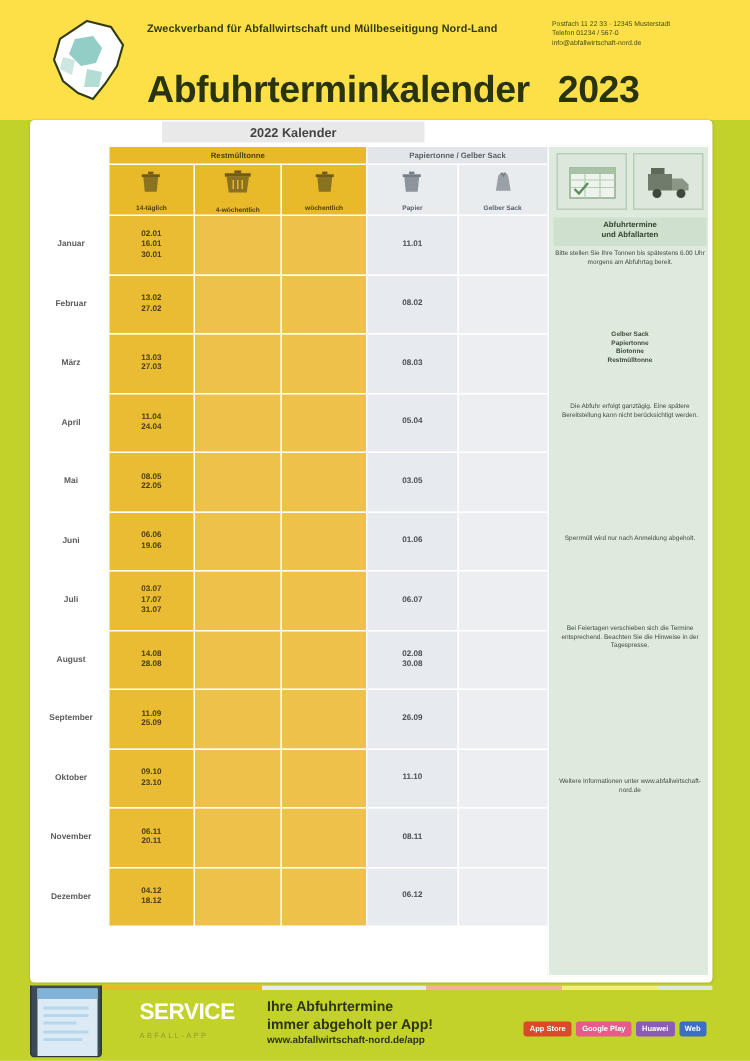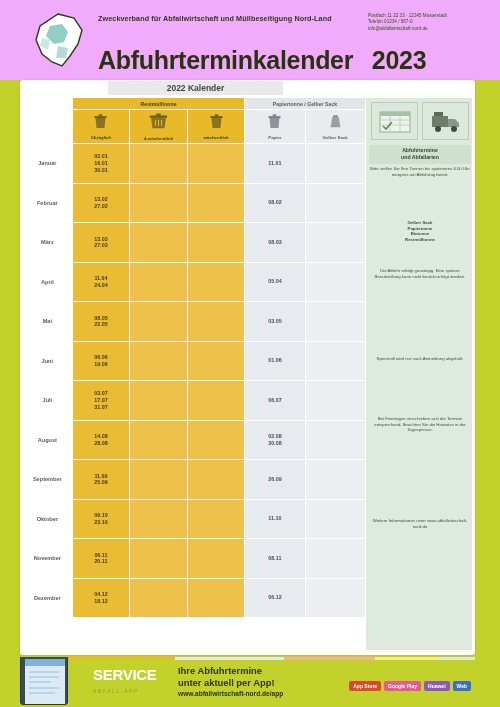--- a/index.html
+++ b/index.html
@@ -11,21 +11,21 @@
   }
   #page {
     position: relative;
     width: 500px; height: 707px;
     background: #c3d22a;
   }
 
   
   #header {
     position: absolute; left: 0; top: 0; width: 500px; height: 80px;
-    background: #f0abfc;
+    background: #fde047;
   }
   #logo-mark {
     position: absolute; left: 28px; top: 12px; width: 62px; height: 58px;
   }
   #org-title {
     position: absolute; left: 98px; top: 13px; width: 260px;
     font-size: 7.2px; font-weight: bold; line-height: 11px;
     color: #2f3b13; letter-spacing: .1px;
   }
   #org-sub {
@@ -654,21 +654,21 @@
         <div class="phone-line" style="top:28px"></div>
         <div class="phone-line" style="top:33px;width:26px"></div>
       </div>
     </div>
 
     <div id="service-word">SERVICE</div>
     <div id="service-sub">ABFALL-APP</div>
 
     <div id="foot-main">
       <span>Ihre Abfuhrtermine</span><br>
-      <span>unter aktuell per App!</span>
+      <span>immer abgeholt per App!</span>
     </div>
     <div id="foot-sub">www.abfallwirtschaft-nord.de/app</div>
 
     <div id="store-badges">
       <span class="badge badge-a">App Store</span>
       <span class="badge badge-b">Google Play</span>
       <span class="badge badge-c">Huawei</span>
       <span class="badge badge-d">Web</span>
     </div>
   </div>

